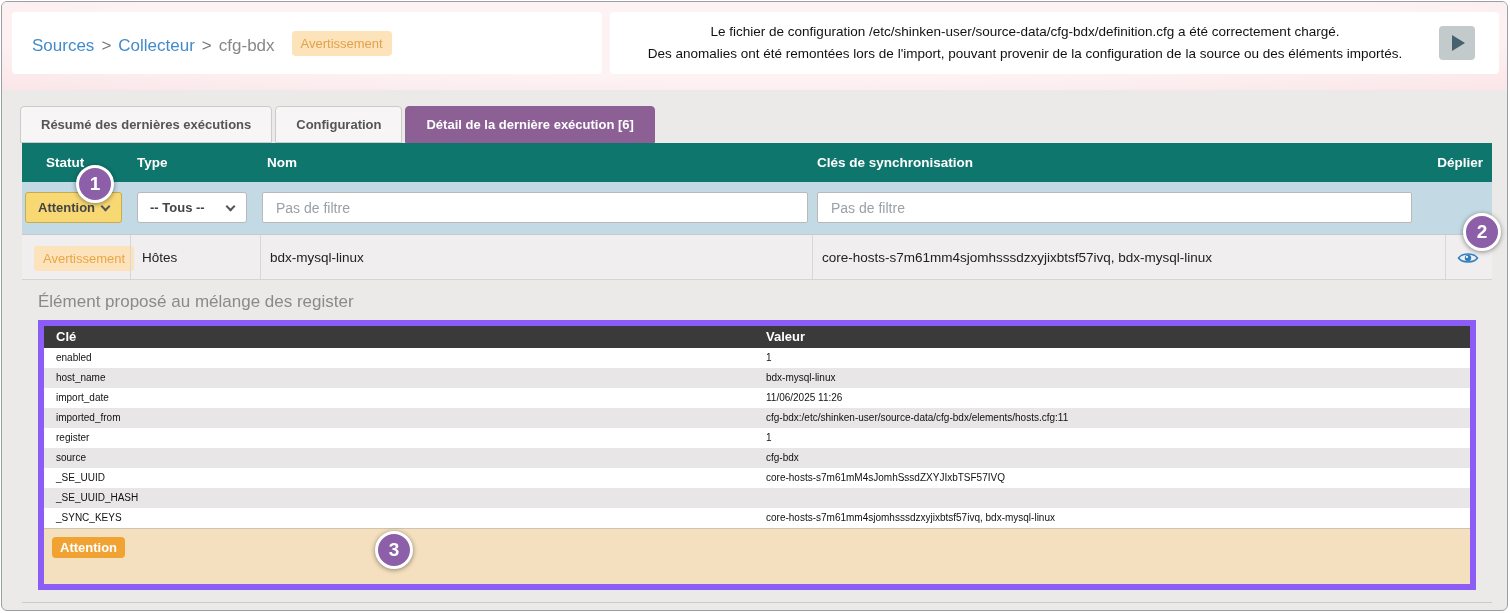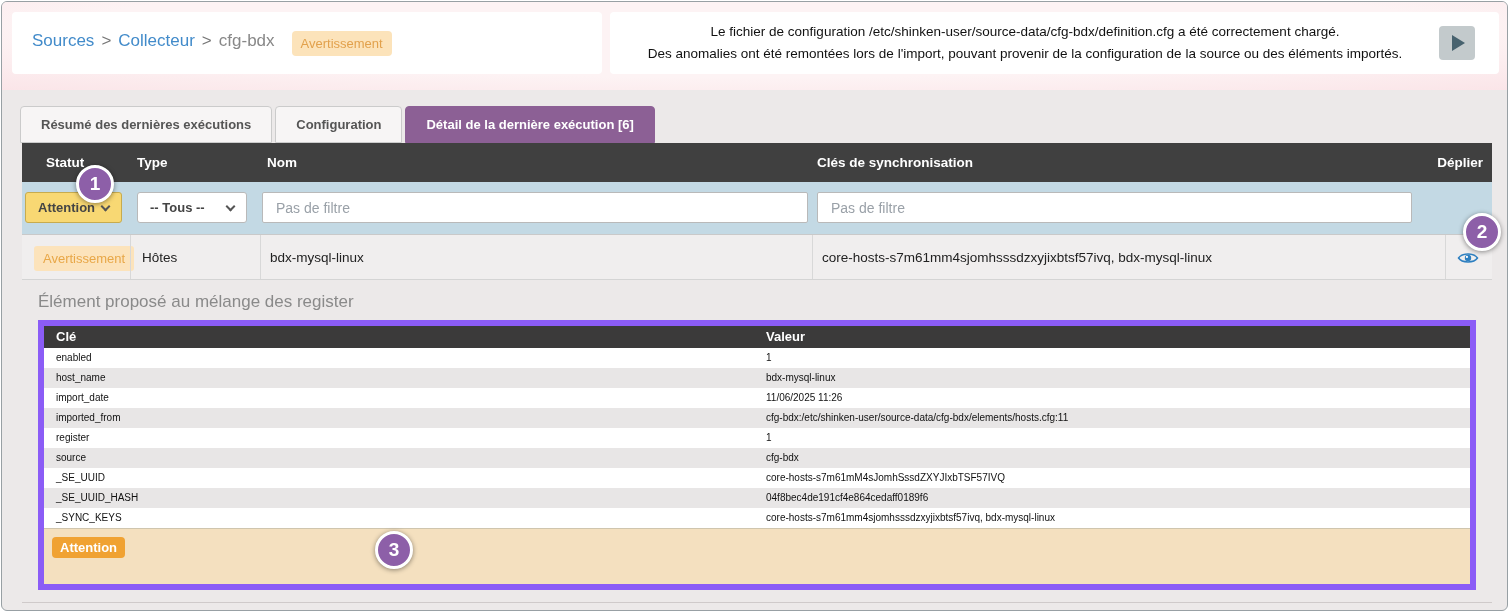--- a/index.html
+++ b/index.html
@@ -8,37 +8,37 @@
     position:absolute; left:1px; top:1px; width:1507px; height:610px;
     border:1px solid #98a0a4; border-radius:6px; overflow:hidden; background:#ece9e9;
   }
   
   .banner {
     position:absolute; left:0; top:0; width:100%; height:88px;
     background:radial-gradient(ellipse 130% 160% at 50% 30%, #fdf3f4 35%, #f6ccd3 100%);
   }
   .bc-card { position:absolute; left:10px; top:10px; width:590px; height:62px; background:#fff; border-radius:4px;
     display:flex; align-items:center; padding-left:20px; }
-  .bc { font-size:17px; color:#888; display:flex; align-items:flex-start; gap:7px; white-space:nowrap; }
+  .bc { font-size:17px; color:#888; display:flex; align-items:flex-end; gap:7px; white-space:nowrap; }
   .bc a { color:#428bca; text-decoration:none; cursor:pointer; }
   .bc .sep { color:#777; }
   .bc-badge { margin-left:10px; background:#fce3ba; color:#e2a14c; font-size:13px; padding:5px 9px; border-radius:4px; }
   .msg-card { position:absolute; left:608px; top:10px; width:889px; height:62px; background:#fff; border-radius:4px;text-align:center; }
   .msg-text { position:absolute; left:13px; top:9px; right:72px; font-size:13.5px; line-height:21.5px; color:#111; }
   .play-btn { position:absolute; right:24px; top:14px; width:36px; height:34px; background:#c3cacc; border:none;
     border-radius:4px; cursor:pointer; display:flex; align-items:center; justify-content:center; }
   .play-tri { width:0; height:0; border-left:13px solid #47626e; border-top:8px solid transparent; border-bottom:8px solid transparent; margin-left:3px; }
   
   .tabs { position:absolute; left:18px; top:104px; display:flex; gap:3px; }
   .tab { height:37px; line-height:35px; padding:0 20px; font-size:13px; font-weight:bold; color:#555;
     background:#f7f5f5; border:1px solid #cbcbcb; border-radius:4px 4px 0 0; cursor:pointer; white-space:nowrap; }
   .tab.active { background:#8c6095; border-color:#8c6095; color:#fff; }
   
   .rtable { position:absolute; left:20px; top:141px; width:1470px; }
-  .thead { position:relative; height:39px; background:#404040; color:#fff; font-size:13.5px; font-weight:bold; }
+  .thead { position:relative; height:39px; background:#0f766e; color:#fff; font-size:13.5px; font-weight:bold; }
   .thead span { position:absolute; line-height:39px; }
   .filters { position:relative; height:52px; background:#c3d9e4; }
   .fselect { position:absolute; top:10px; height:31px; background:#fff; border:1px solid #b9b9b9; border-radius:3px;
     font-size:13px; font-weight:bold; color:#444; line-height:29px; padding-left:12px; cursor:pointer; }
   .fselect.status { left:3px; width:97px; background:#f8d873; border-color:#c7ab4e; }
   .fselect.type { left:115px; width:110px; }
   .chev { position:absolute; right:12px; top:10px; width:7px; height:7px;
     border-right:2px solid #555; border-bottom:2px solid #555; transform:rotate(45deg); }
   .finput { position:absolute; top:10px; height:31px; background:#fff; border:1px solid #b9b9b9; border-radius:2px;
     font-size:14px; padding-left:13px; color:#333; font-family:"Liberation Sans",sans-serif; }
@@ -173,21 +173,20 @@
     <div class="kv-row stripe">
       <span class="kcol">source</span>
       <span class="vcol">cfg-bdx</span>
     </div>
     <div class="kv-row">
       <span class="kcol">_SE_UUID</span>
       <span class="vcol">core-hosts-s7m61mM4sJomhSssdZXYJIxbTSF57IVQ</span>
     </div>
     <div class="kv-row stripe">
       <span class="kcol">_SE_UUID_HASH</span>
-      <span class="vcol">04f8bec4de191cf4e864cedaff0189f6</span>
     </div>
     <div class="kv-row">
       <span class="kcol">_SYNC_KEYS</span>
       <span class="vcol">core-hosts-s7m61mm4sjomhsssdzxyjixbtsf57ivq, bdx-mysql-linux</span>
     </div>
     <div class="warnbox">
       <span class="warn-badge">Attention</span>
     </div>
   </div>
 

